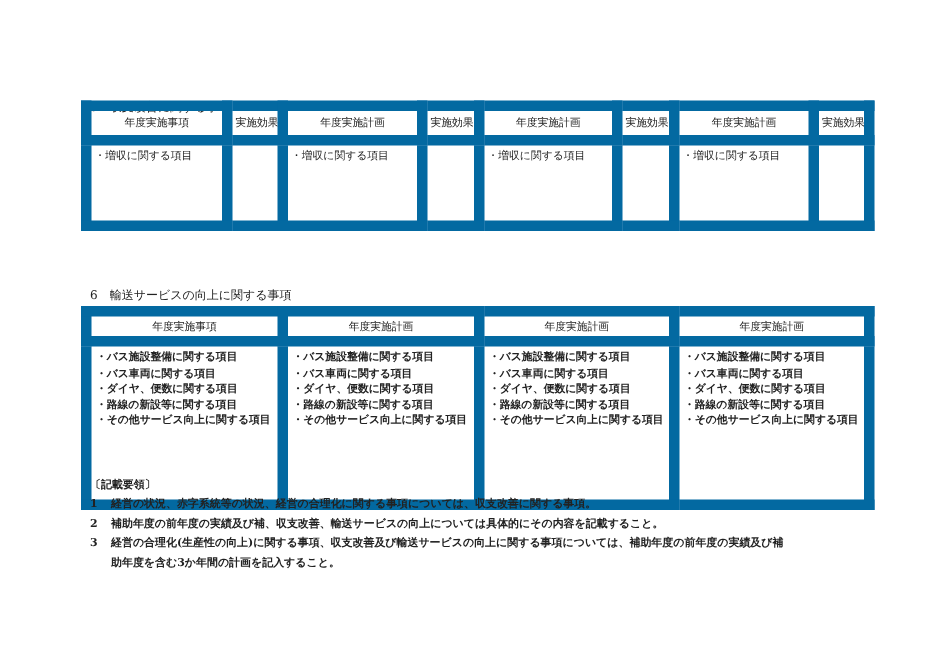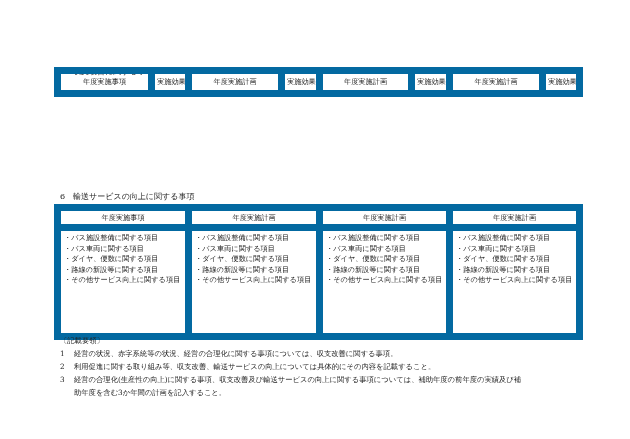--- a/index.html
+++ b/index.html
@@ -10,22 +10,22 @@
   td, th { border:7px solid #0369a1; font-size:7.2px; font-weight:normal; padding:0 2px;
            vertical-align:top; line-height:10px; white-space:nowrap; overflow:hidden; }
   th { text-align:center; vertical-align:middle; }
   #t5 { left:54px; top:67px; width:522px; }
   #t5 th { height:16px; }
   #t5 tr.r1 td { height:42px; padding-top:2px; }
   #t5 tr.r2 td { height:48px; padding-top:2px; }
   #t6 { left:54px; top:204px; width:522px; }
   #t6 th { height:13px; }
   #t6 tr.body td { height:100px; padding-top:2px; white-space:normal; }
-  .svc-item { display:block; line-height:10.5px; padding-left:1px; }
-  .notes { position:absolute; left:60px; top:334px; font-size:7.3px; line-height:13px; }
+  .svc-item { display:block; line-height:10.5px; padding-left:1px;font-weight:bold; }
+  .notes { position:absolute; left:60px; top:316px; font-size:7.3px; line-height:13px;font-weight:bold; }
   .note-line { white-space:nowrap; }
   .note-num { display:inline-block; width:14px; }
 </style>
 </head>
 <body>
 
 <div class="sec-title" style="top:67px;">5　収支改善に関する事項</div>
 
 <table id="t5">
   <colgroup>
@@ -41,20 +41,30 @@
   <tbody>
       <tr>
     <th>年度実施事項</th>
     <th>実施効果</th>
     <th>年度実施計画</th>
     <th>実施効果</th>
     <th>年度実施計画</th>
     <th>実施効果</th>
     <th>年度実施計画</th>
     <th>実施効果</th>
+  </tr>
+  <tr class="r2">
+    <td>・増収に関する項目</td>
+    <td></td>
+    <td>・増収に関する項目</td>
+    <td></td>
+    <td>・増収に関する項目</td>
+    <td></td>
+    <td>・増収に関する項目</td>
+    <td></td>
   </tr>
 </tbody>
   </table>
 
 <div class="sec-title" style="top:192px;text-align:center;">6　輸送サービスの向上に関する事項</div>
 
 <table id="t6">
   <colgroup>
     <col style="width:131px">
       <col style="width:131px">
@@ -100,19 +110,19 @@
   </tr>
 </tbody>
   </table>
 
 <div class="notes">
   <div class="note-line">〔記載要領〕</div>
   <div class="note-line">
     <span class="note-num">1</span><span>経営の状況、赤字系統等の状況、経営の合理化に関する事項については、収支改善に関する事項。</span>
   </div>
   <div class="note-line">
-    <span class="note-num">2</span><span>利用促進に関する取り組み等、収支改善、輸送サービスの向上については具体的にその内容を記載すること。</span>
+    <span class="note-num">2</span><span>補助年度の前年度の実績及び補、収支改善、輸送サービスの向上については具体的にその内容を記載すること。</span>
   </div>
   <div class="note-line">
     <span class="note-num">3</span><span>経営の合理化(生産性の向上)に関する事項、収支改善及び輸送サービスの向上に関する事項については、補助年度の前年度の実績及び補</span>
   </div>
   <div class="note-line" style="padding-left:14px;">助年度を含む3か年間の計画を記入すること。</div>
 </div>
 
 </body></html>

